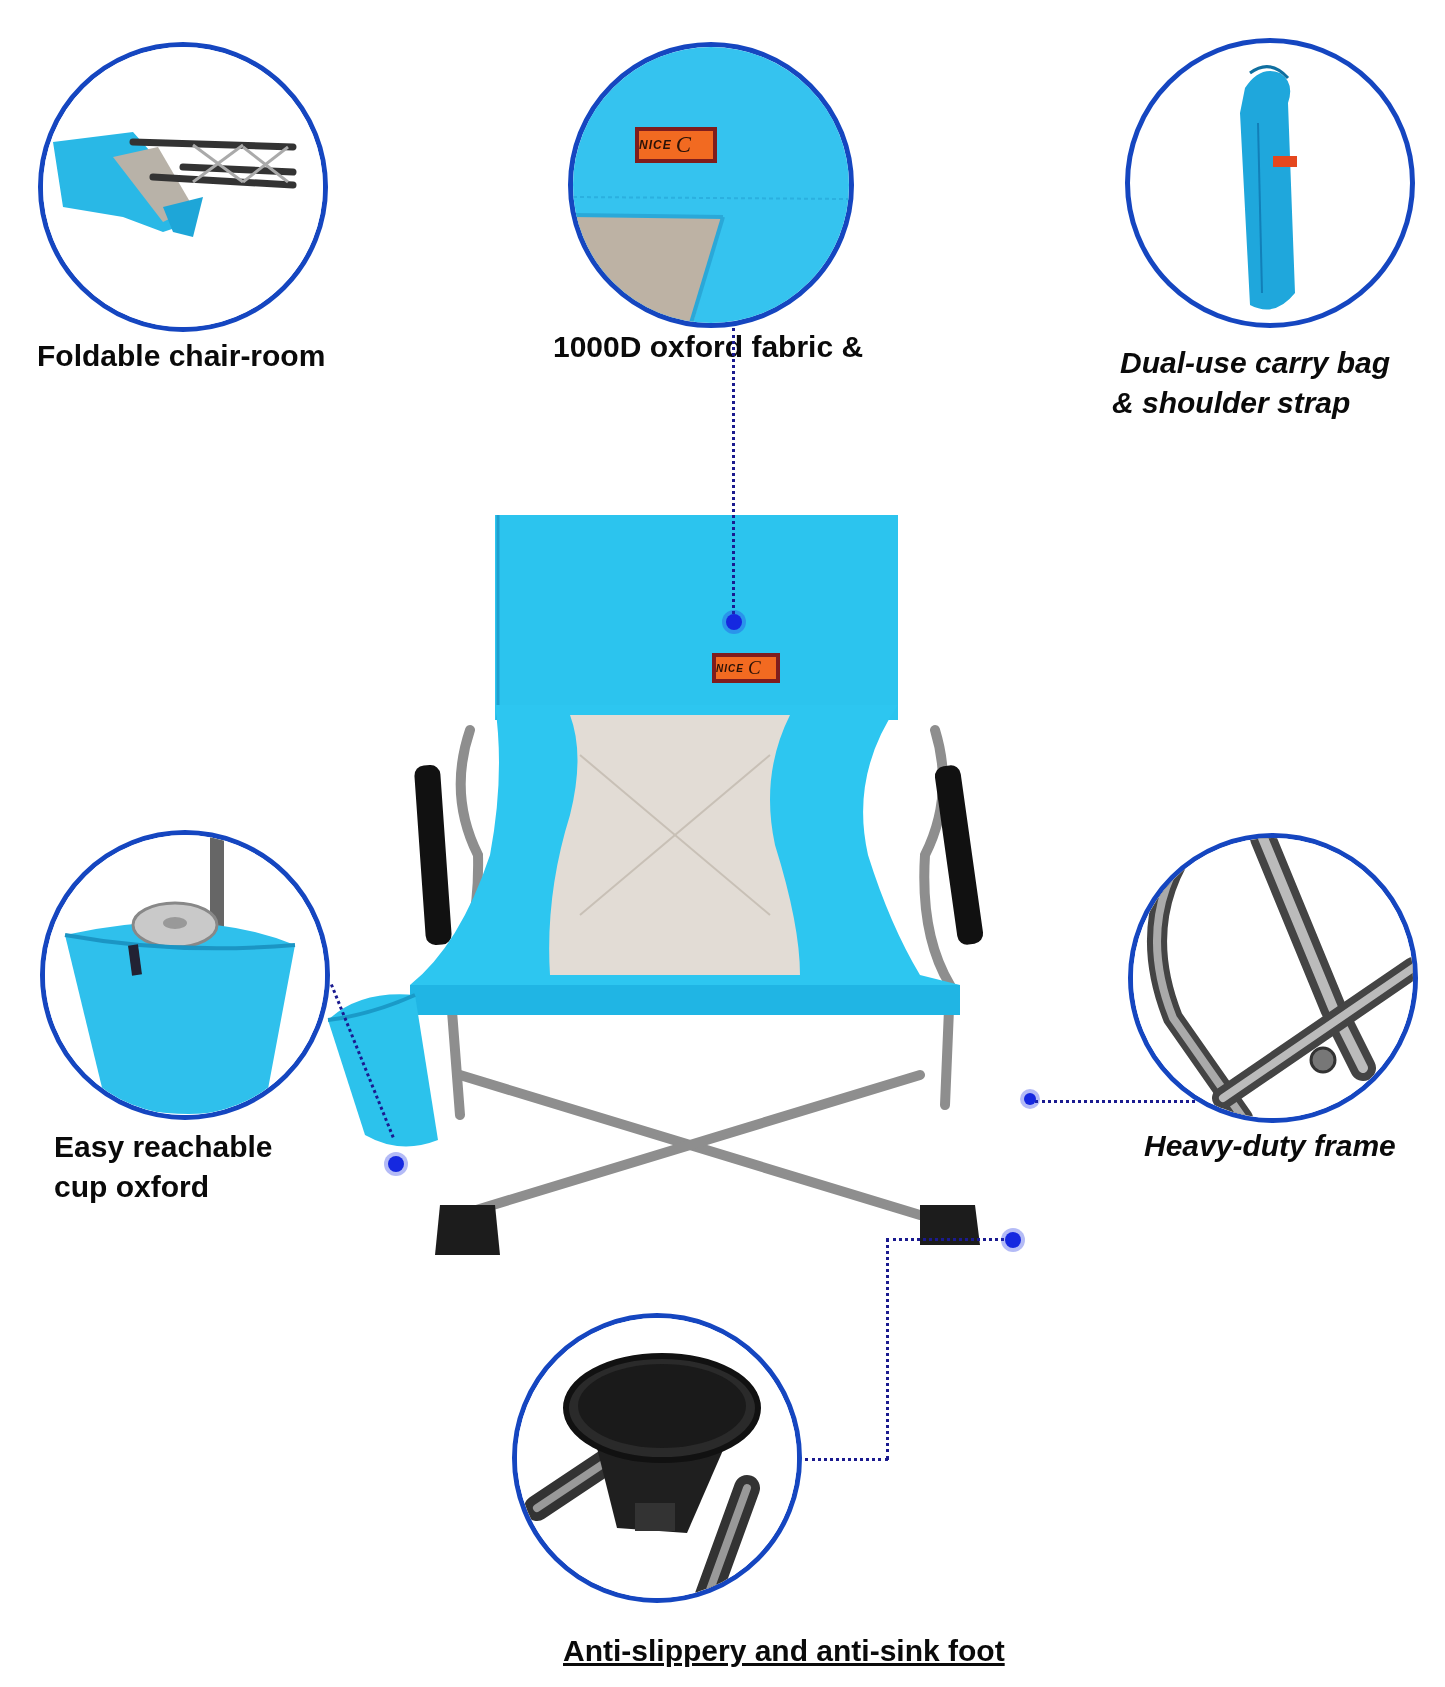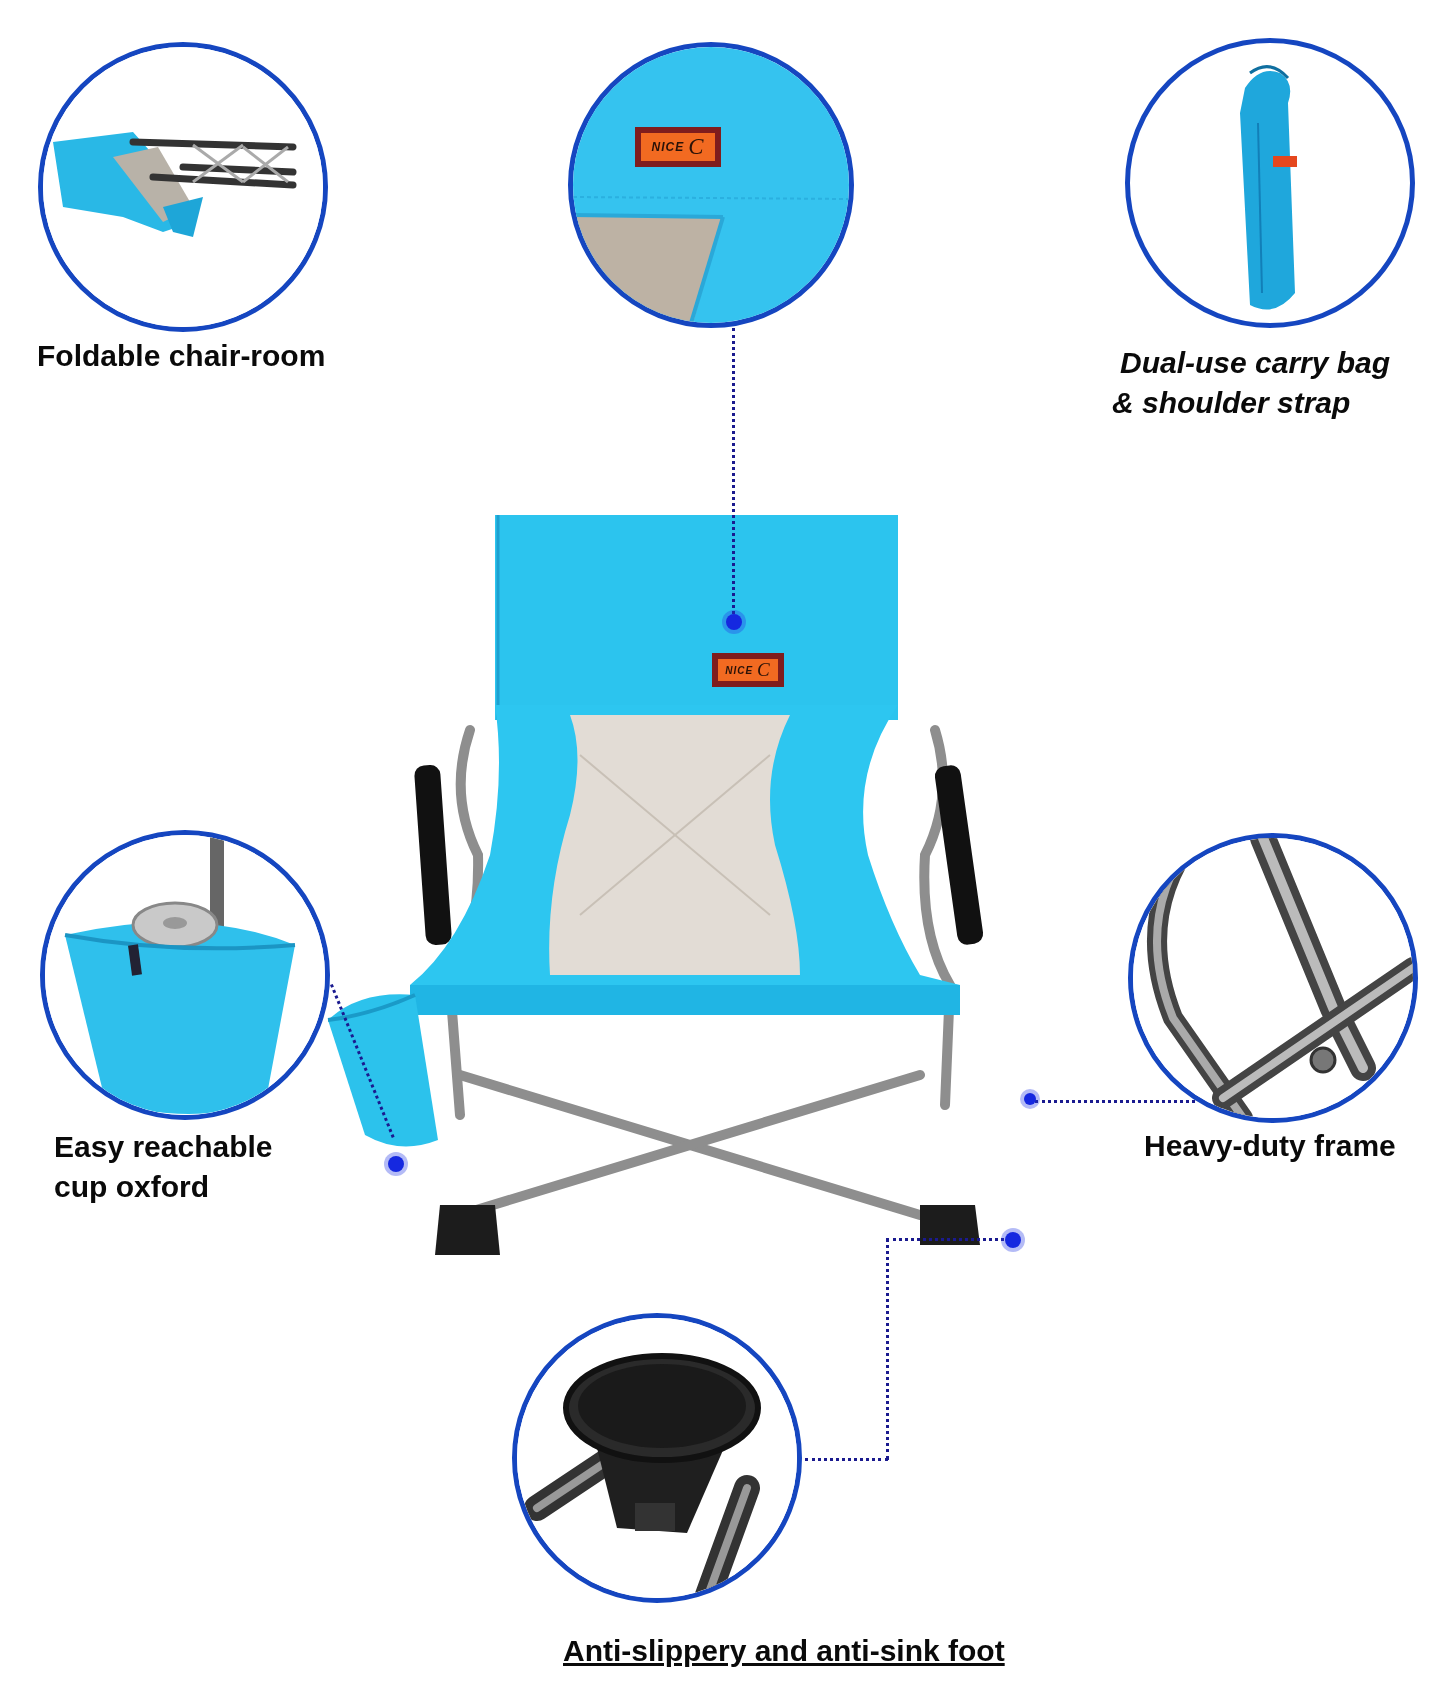--- a/index.html
+++ b/index.html
@@ -1,21 +1,21 @@
 <!DOCTYPE html>
 <html><head>
 <meta charset="utf-8">
 <style>
   html,body{margin:0;padding:0;background:#ffffff;}
   body{width:1445px;height:1687px;position:relative;overflow:hidden;font-family:"Liberation Sans",sans-serif;}
   .circle{position:absolute;border:5px solid #1546c0;border-radius:50%;overflow:hidden;box-sizing:border-box;background:#ffffff;}
   .caption{position:absolute;font-weight:bold;font-size:30px;line-height:40px;color:#0a0a0a;white-space:nowrap;}
   .leader{position:absolute;border-color:#1a1a8f;border-style:dotted;border-width:0;}
   .dot{position:absolute;width:16px;height:16px;border-radius:50%;background:#1528e0;box-shadow:0 0 0 4px rgba(40,60,230,.35);}
-  .logo{position:absolute;background:#f26a21;border:6px solid #7f1d1d;color:#2a1208;font-weight:bold;font-style:italic;display:flex;align-items:center;justify-content:center;gap:4px;letter-spacing:1px;}
+  .logo{position:absolute;background:#f26a21;border:4px solid #7f1d1d;color:#2a1208;font-weight:bold;font-style:italic;display:flex;align-items:center;justify-content:flex-start;gap:4px;letter-spacing:1px;}
   .logo .big{font-family:"Liberation Serif",serif;font-size:1.9em;font-style:italic;font-weight:normal;}
   svg{display:block;}
 </style>
 </head>
 <body>
 
 <div class="circle" style="left:38px;top:42px;width:290px;height:290px;">
   <svg width="280" height="280" viewBox="0 0 280 280">
     <rect x="0" y="0" width="280" height="280" fill="#fff"></rect>
     <path d="M10 95 L90 85 L130 130 L150 175 L120 185 L80 170 L20 160 Z" fill="#29b8e6"></path>
@@ -45,20 +45,21 @@
     <path d="M150 170 L0 168" stroke="#2aa8d8" stroke-width="4"></path>
     <path d="M150 170 L118 276" stroke="#2aa8d8" stroke-width="4"></path>
     <line x1="0" y1="150" x2="276" y2="152" stroke="#2ab0e0" stroke-width="2" stroke-dasharray="4 3"></line>
   </svg>
   <div class="logo" style="left:62px;top:80px;width:74px;height:28px;font-size:12px;">
     <span>NICE</span>
     <span class="big">C</span>
   </div>
 </div>
 <div class="caption" style="left:553px;top:327px;">
+  <div>1000D oxford fabric &amp;</div>
 </div>
 
 <div class="circle" style="left:1125px;top:38px;width:290px;height:290px;">
   <svg width="280" height="280" viewBox="0 0 280 280">
     <path d="M115 45 Q130 22 150 30 Q165 40 158 60 L165 250 Q145 275 120 262 L110 70 Z" fill="#1fa7dc"></path>
     <path d="M120 30 Q140 15 158 35" stroke="#0f6fa0" stroke-width="3" fill="none"></path>
     <path d="M128 80 L132 250" stroke="#127fb8" stroke-width="2"></path>
     <rect x="143" y="113" width="24" height="11" fill="#e5471e"></rect>
   </svg>
 </div>
@@ -90,21 +91,21 @@
       <path d="M60 0 Q0 80 40 180 L110 280" stroke="#444" stroke-width="20"></path>
       <path d="M60 0 Q0 80 40 180 L110 280" stroke="#aaa" stroke-width="8"></path>
       <path d="M130 0 L200 170 L230 230" stroke="#444" stroke-width="26"></path>
       <path d="M130 0 L200 170 L230 230" stroke="#bbb" stroke-width="10"></path>
       <path d="M90 260 L280 130" stroke="#444" stroke-width="22"></path>
       <path d="M90 260 L280 130" stroke="#bbb" stroke-width="8"></path>
     </g>
     <circle cx="190" cy="222" r="12" fill="#777" stroke="#333" stroke-width="3"></circle>
   </svg>
 </div>
-<div class="caption" style="left:1144px;top:1126px;">
+<div class="caption" style="left:1144px;top:1126px;font-style:italic;">
   <div>Heavy-duty frame</div>
 </div>
 
 <div class="circle" style="left:512px;top:1313px;width:290px;height:290px;">
   <svg width="280" height="280" viewBox="0 0 280 280">
     <rect width="280" height="280" fill="#fff"></rect>
     <g stroke-linecap="round">
       <line x1="20" y1="190" x2="95" y2="140" stroke="#333" stroke-width="26"></line>
       <line x1="20" y1="190" x2="95" y2="140" stroke="#999" stroke-width="8"></line>
       <line x1="230" y1="170" x2="190" y2="280" stroke="#333" stroke-width="26"></line>

